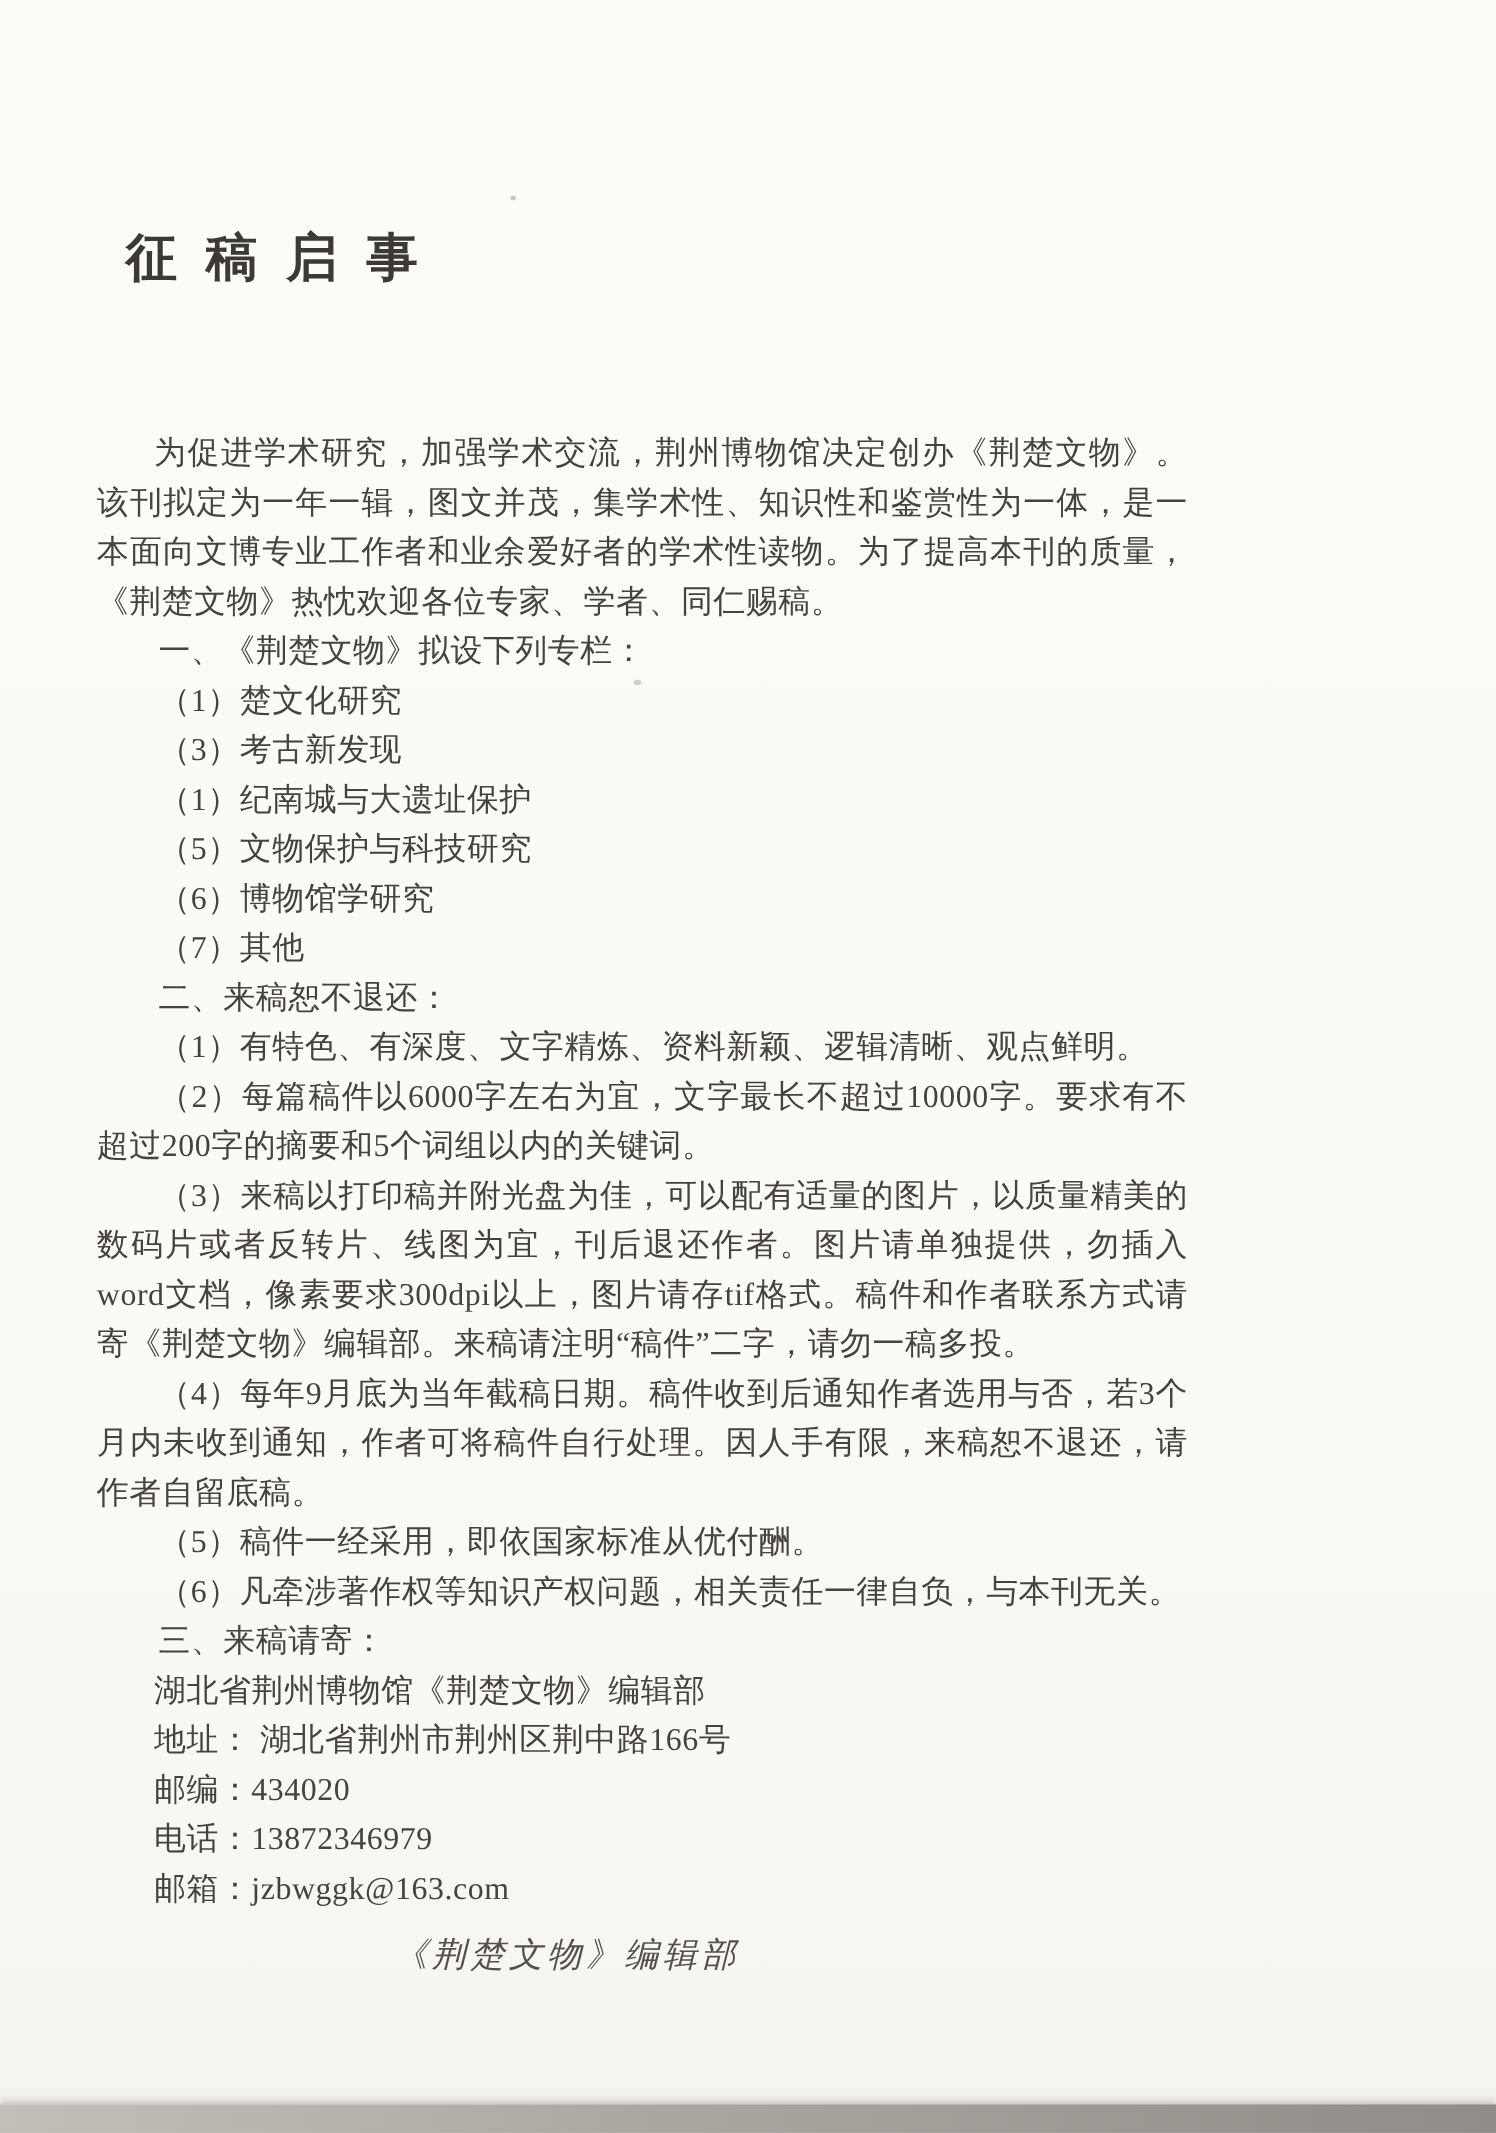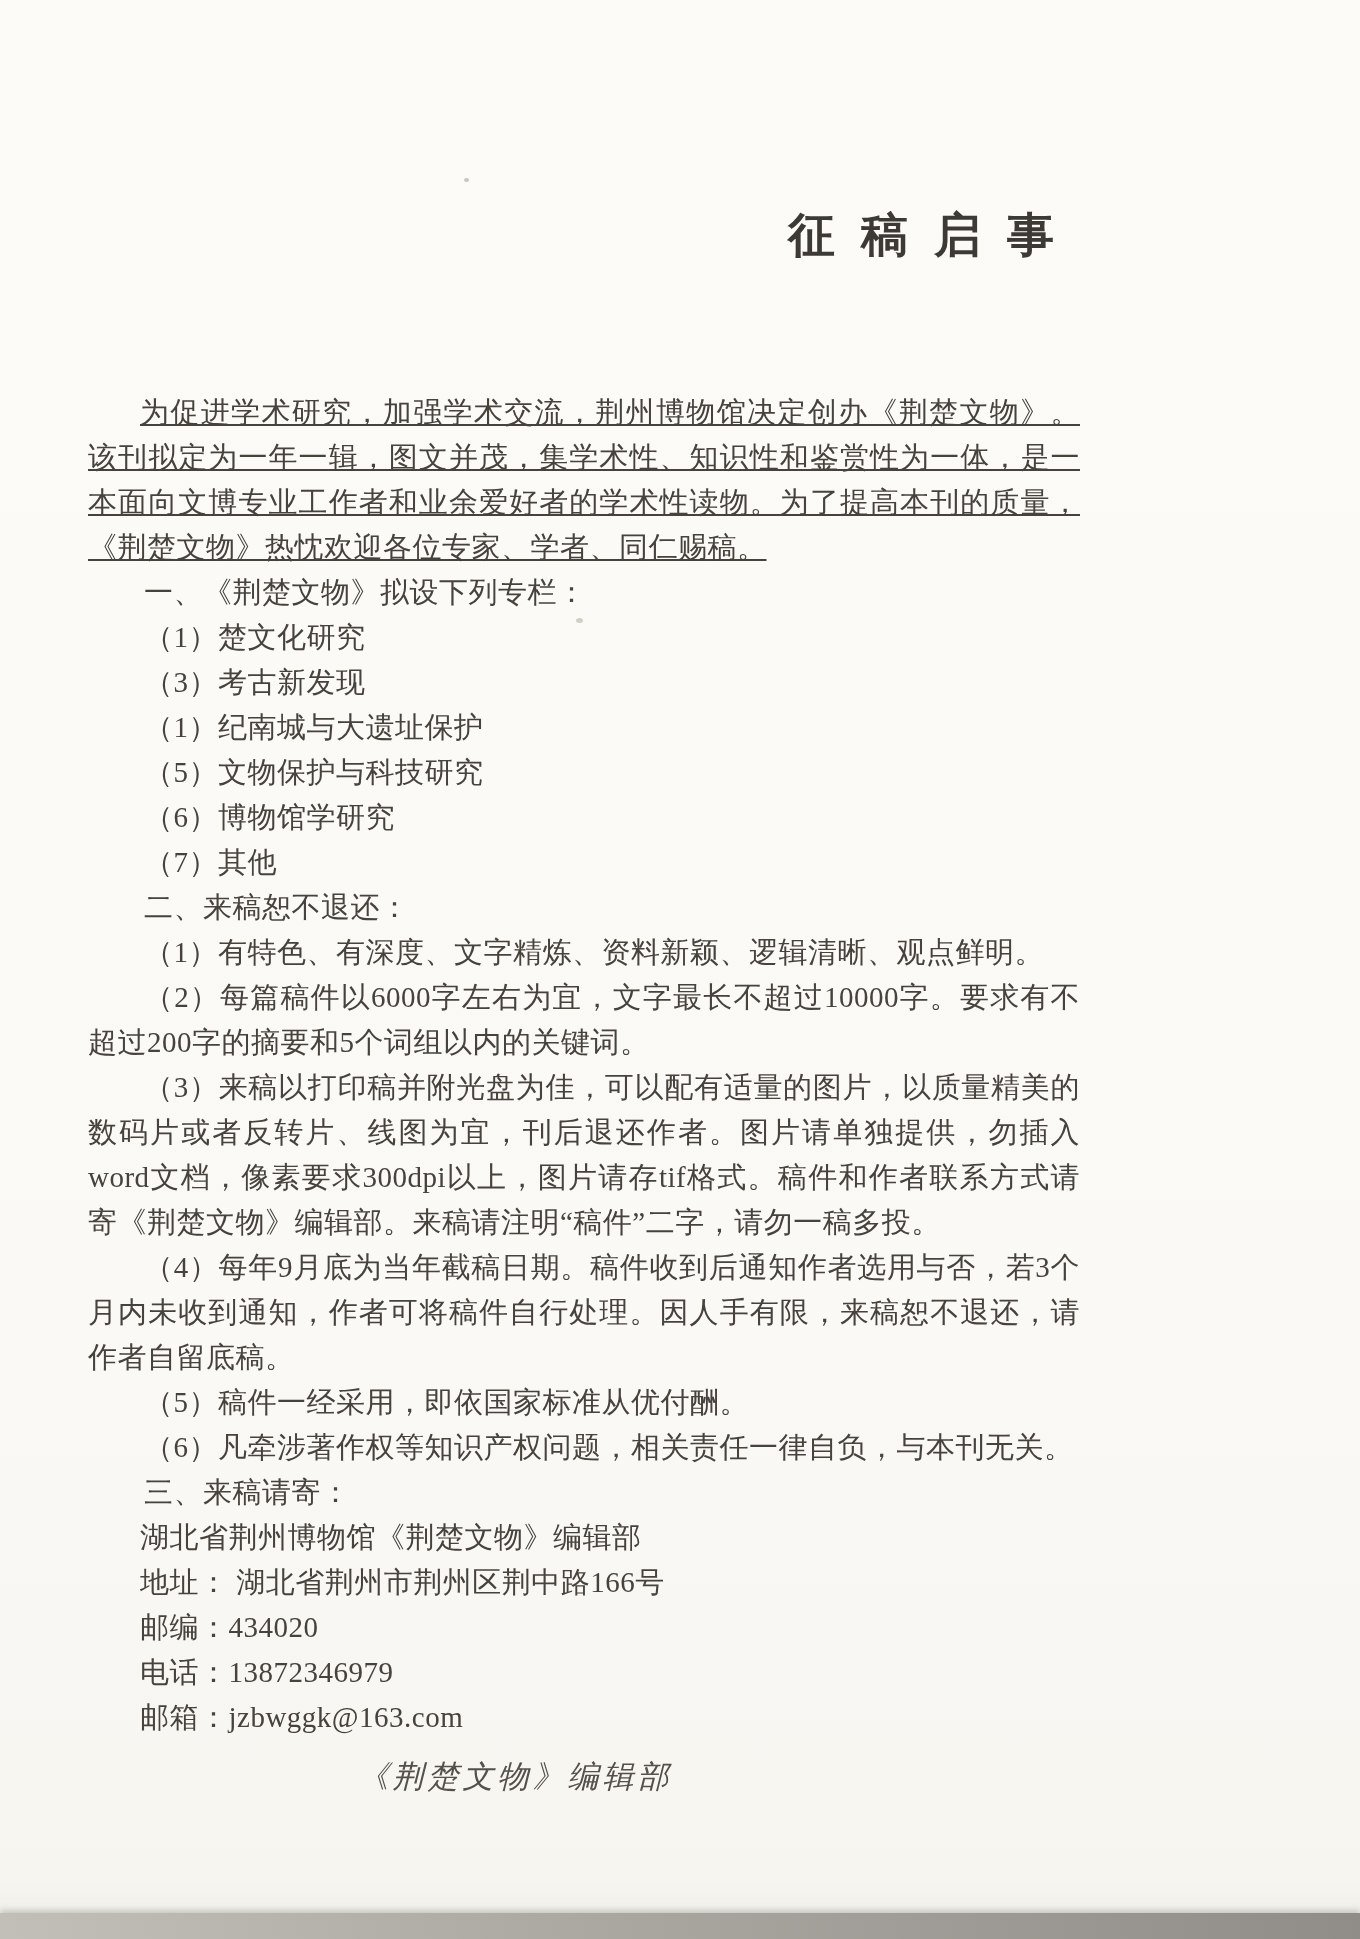--- a/index.html
+++ b/index.html
@@ -15,36 +15,36 @@
     overflow: hidden;
     color: #46433d;
   }
   .content {
     position: absolute;
     left: 88px; top: 0;
     width: 992px;
   }
   .doc-title {
     margin: 205px 0 0 0;
-    text-align: right;
+    text-align: left;
     font-size: 47px;
     line-height: 60px;
     font-weight: 600;
     color: #3d3a35;
     letter-spacing: 26px;
     text-indent: 26px; 
   }
   .body-text {
     font-size: 29px;
     line-height: 45px;
     text-align: justify;
     letter-spacing: 0.5px;
   }
   p { margin: 0; }
-  .intro { margin-top: 125px; text-indent: 52px; text-decoration: underline; }
+  .intro { margin-top: 125px; text-indent: 52px; }
   .hang { text-indent: 56px; }          
   .para { text-indent: 56px; }          
   .contact { text-indent: 52px; }
   .signature {
     margin-top: 16px;
     font-size: 31px;
     line-height: 42px;
     font-style: italic;
     color: #55514a;
     text-align: center;

